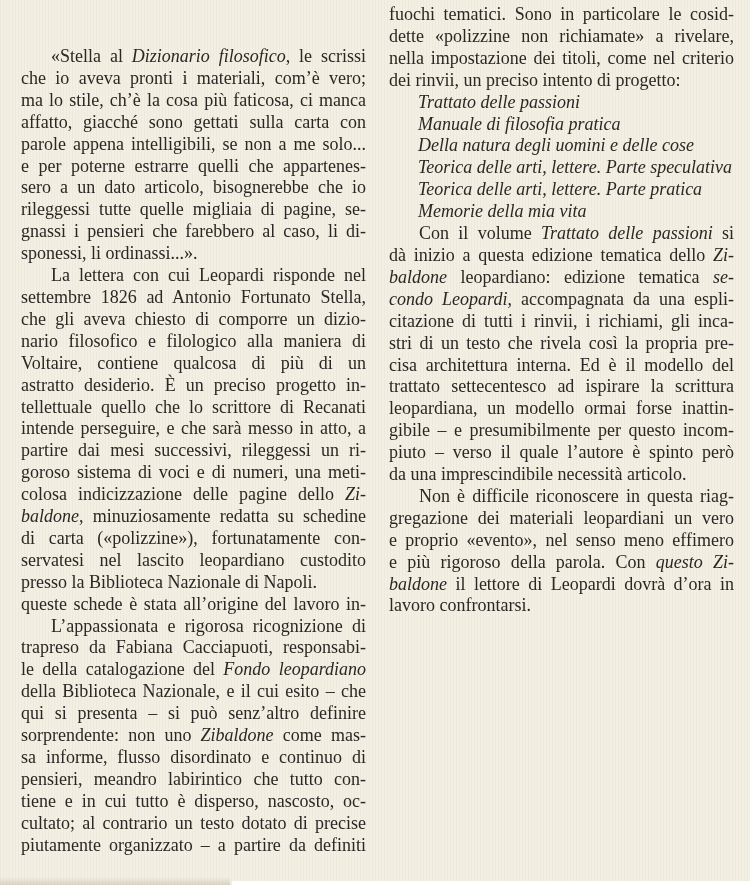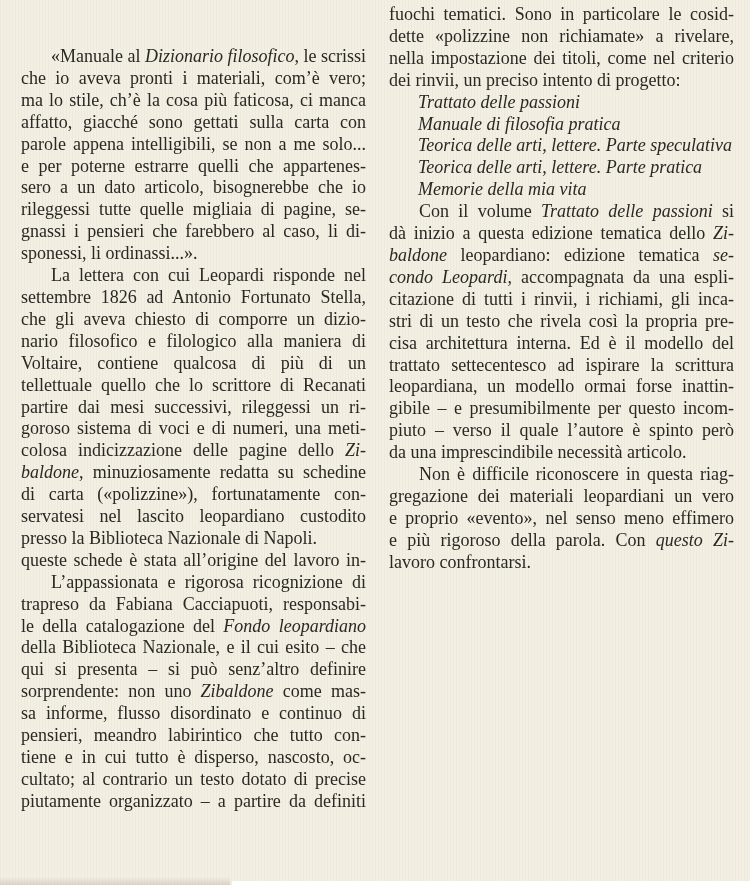--- a/index.html
+++ b/index.html
@@ -34,36 +34,38 @@
   .bottom-strip {
     position: absolute; left: 232px; bottom: 0; width: 518px; height: 4px;
     background: #ffffff;
   }
 </style>
 </head>
 <body>
 
 <div class="page">
   <div class="col col-left">
-      <span class="line indent"><span>«Manuale al </span><em>Dizionario filosofico</em><span>, le scrissi</span></span>
+      <span class="line indent"><span>«Stella al </span><em>Dizionario filosofico</em><span>, le scrissi</span></span>
       <span class="line"><span>che io aveva pronti i materiali, com’è vero;</span></span>
       <span class="line"><span>ma lo stile, ch’è la cosa più faticosa, ci manca</span></span>
       <span class="line"><span>affatto, giacché sono gettati sulla carta con</span></span>
       <span class="line"><span>parole appena intelligibili, se non a me solo...</span></span>
       <span class="line"><span>e per poterne estrarre quelli che appartenes-</span></span>
       <span class="line"><span>sero a un dato articolo, bisognerebbe che io</span></span>
       <span class="line"><span>rileggessi tutte quelle migliaia di pagine, se-</span></span>
       <span class="line"><span>gnassi i pensieri che farebbero al caso, li di-</span></span>
       <span class="line last"><span>sponessi, li ordinassi...».</span></span>
       <span class="line indent"><span>La lettera con cui Leopardi risponde nel</span></span>
       <span class="line"><span>settembre 1826 ad Antonio Fortunato Stella,</span></span>
       <span class="line"><span>che gli aveva chiesto di comporre un dizio-</span></span>
       <span class="line"><span>nario filosofico e filologico alla maniera di</span></span>
       <span class="line"><span>Voltaire, contiene qualcosa di più di un</span></span>
+      <span class="line"><span>astratto desiderio. È un preciso progetto in-</span></span>
       <span class="line"><span>tellettuale quello che lo scrittore di Recanati</span></span>
+      <span class="line"><span>intende perseguire, e che sarà messo in atto, a</span></span>
       <span class="line"><span>partire dai mesi successivi, rileggessi un ri-</span></span>
       <span class="line"><span>goroso sistema di voci e di numeri, una meti-</span></span>
       <span class="line"><span>colosa indicizzazione delle pagine dello </span><em>Zi-</em></span>
       <span class="line"><em>baldone</em><span>, minuziosamente redatta su schedine</span></span>
       <span class="line"><span>di carta («polizzine»), fortunatamente con-</span></span>
       <span class="line"><span>servatesi nel lascito leopardiano custodito</span></span>
       <span class="line last"><span>presso la Biblioteca Nazionale di Napoli.</span></span>
       <span class="line"><span>queste schede è stata all’origine del lavoro in-</span></span>
       <span class="line indent"><span>L’appassionata e rigorosa ricognizione di</span></span>
       <span class="line"><span>trapreso da Fabiana Cacciapuoti, responsabi-</span></span>
@@ -77,36 +79,38 @@
       <span class="line"><span>cultato; al contrario un testo dotato di precise</span></span>
       <span class="line"><span>piutamente organizzato – a partire da definiti</span></span>
     </div>
   <div class="col col-right">
       <span class="line"><span>fuochi tematici. Sono in particolare le cosid-</span></span>
       <span class="line"><span>dette «polizzine non richiamate» a rivelare,</span></span>
       <span class="line"><span>nella impostazione dei titoli, come nel criterio</span></span>
       <span class="line last"><span>dei rinvii, un preciso intento di progetto:</span></span>
       <span class="line list-item last"><span>Trattato delle passioni</span></span>
       <span class="line list-item last"><span>Manuale di filosofia pratica</span></span>
+      <span class="line list-item last"><span>Della natura degli uomini e delle cose</span></span>
       <span class="line list-item last"><span>Teorica delle arti, lettere. Parte speculativa</span></span>
       <span class="line list-item last"><span>Teorica delle arti, lettere. Parte pratica</span></span>
       <span class="line list-item last"><span>Memorie della mia vita</span></span>
       <span class="line indent"><span>Con il volume </span><em>Trattato delle passioni</em><span> si</span></span>
       <span class="line"><span>dà inizio a questa edizione tematica dello </span><em>Zi-</em></span>
       <span class="line"><em>baldone</em><span> leopardiano: edizione tematica </span><em>se-</em></span>
       <span class="line"><em>condo Leopardi</em><span>, accompagnata da una espli-</span></span>
       <span class="line"><span>citazione di tutti i rinvii, i richiami, gli inca-</span></span>
       <span class="line"><span>stri di un testo che rivela così la propria pre-</span></span>
       <span class="line"><span>cisa architettura interna. Ed è il modello del</span></span>
       <span class="line"><span>trattato settecentesco ad ispirare la scrittura</span></span>
       <span class="line"><span>leopardiana, un modello ormai forse inattin-</span></span>
       <span class="line"><span>gibile – e presumibilmente per questo incom-</span></span>
       <span class="line"><span>piuto – verso il quale l’autore è spinto però</span></span>
       <span class="line last"><span>da una imprescindibile necessità articolo.</span></span>
       <span class="line indent"><span>Non è difficile riconoscere in questa riag-</span></span>
       <span class="line"><span>gregazione dei materiali leopardiani un vero</span></span>
       <span class="line"><span>e proprio «evento», nel senso meno effimero</span></span>
       <span class="line"><span>e più rigoroso della parola. Con </span><em>questo Zi-</em></span>
+      <span class="line"><em>baldone</em><span> il lettore di Leopardi dovrà d’ora in</span></span>
       <span class="line last"><span>lavoro confrontarsi.</span></span>
     </div>
   <div class="bottom-shadow"></div>
   <div class="bottom-strip"></div>
 </div>
 
 </body></html>

